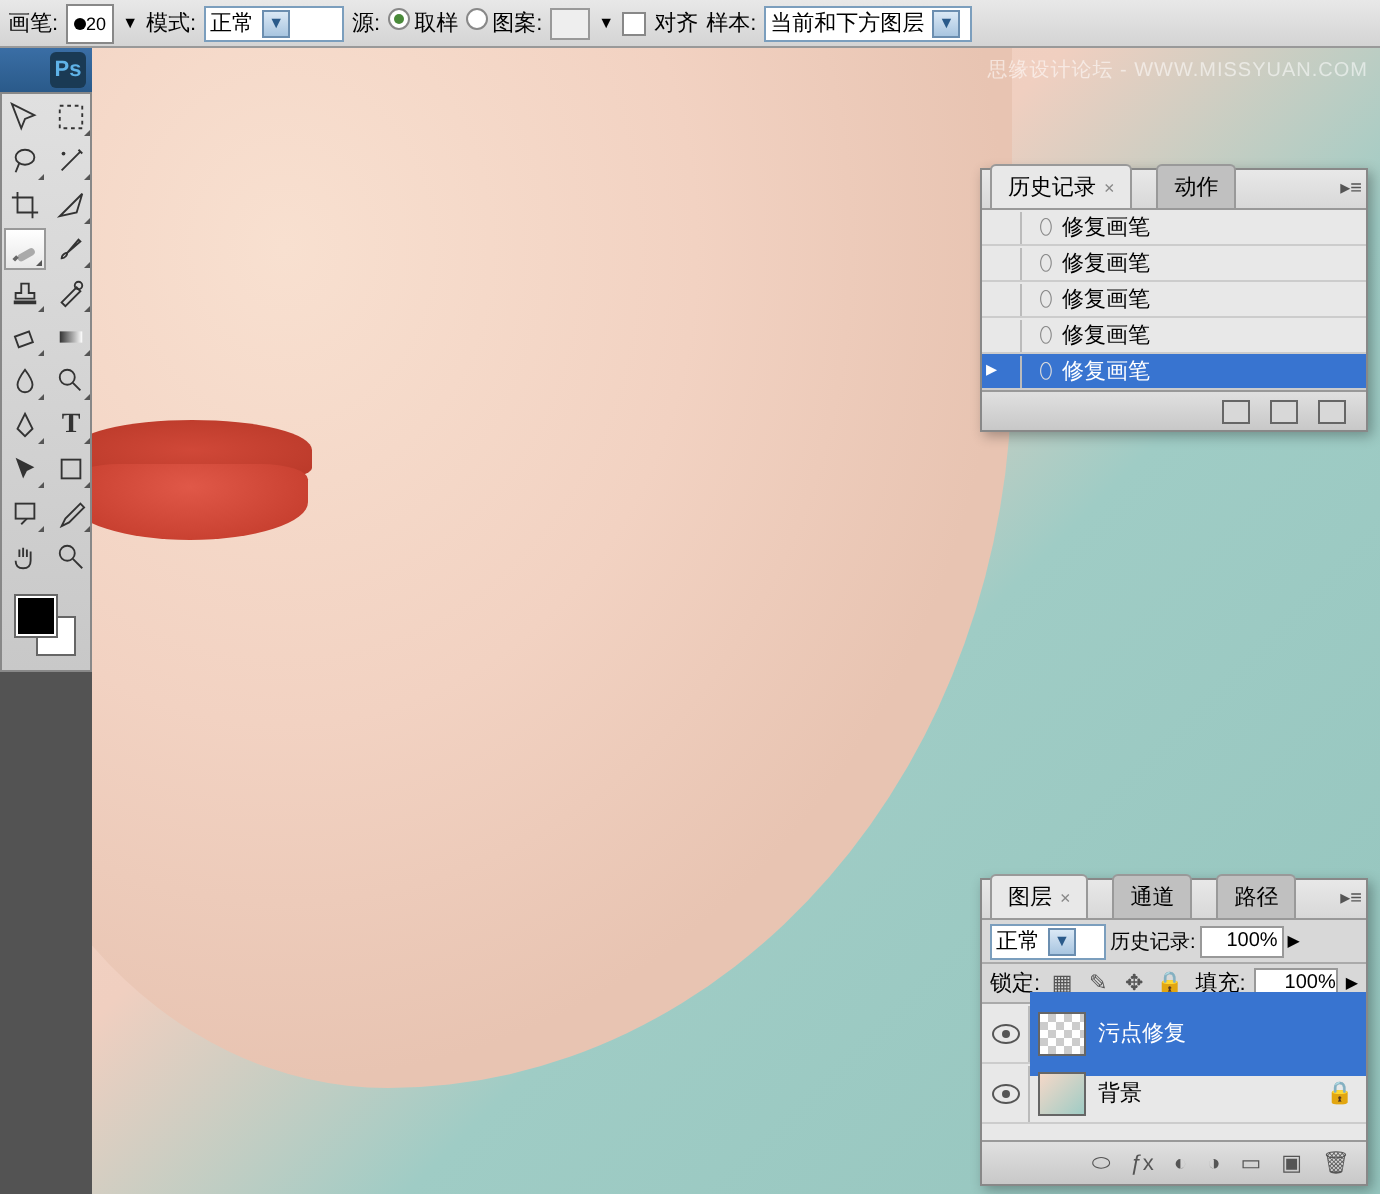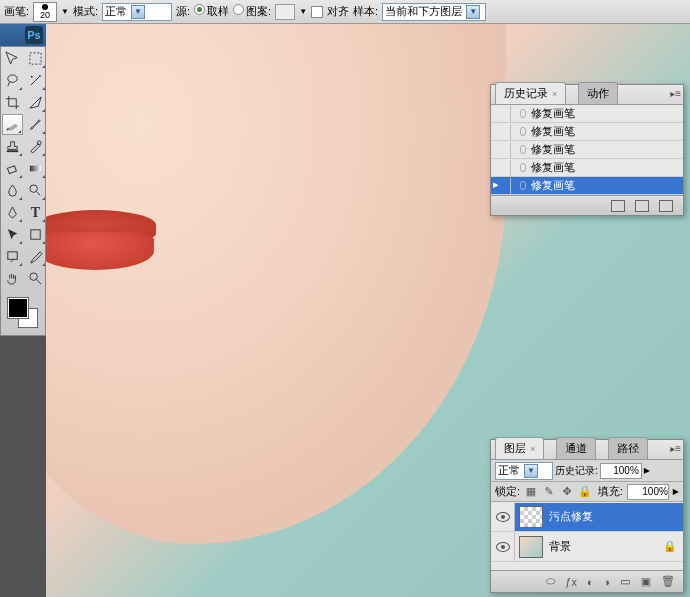--- a/index.html
+++ b/index.html
@@ -1,19 +1,19 @@
 <!DOCTYPE html>
 <html><head>
 <meta charset="utf-8">
 <style>
 *{box-sizing:border-box;margin:0;padding:0;font-family:"Microsoft YaHei",sans-serif;font-size:11px}
 body{width:690px;height:597px;background:#535353;position:relative;overflow:hidden}
 .topbar{height:24px;background:linear-gradient(#e8e8e8,#d4d4d4);border-bottom:1px solid #999;display:flex;align-items:center;padding:0 4px;gap:4px}
 .topbar .lbl{color:#000}
-.brush-preview{width:24px;height:20px;background:#fff;border:1px solid #888;display:flex;flex-direction:column;align-items:center;justify-content:center}
+.brush-preview{width:24px;height:20px;background:#fff;border:1px solid #888;display:flex;flex-direction:row;align-items:center;justify-content:center}
 .brush-dot{width:6px;height:6px;background:#000;border-radius:50%}
 .brush-num{font-size:9px}
 .dropdown{height:18px;background:#fff;border:1px solid #7b9ebd;display:flex;align-items:center;padding:0 2px}
 .dropdown .dd-arrow{width:14px;height:14px;background:linear-gradient(#dae8f5,#a8c5e0);border:1px solid #6b8eb0;margin-left:4px;display:flex;align-items:center;justify-content:center;font-size:8px;color:#2a5a8a}
 .radio-ctl{display:flex;align-items:flex-start;gap:2px}
 .radio-dot{width:11px;height:11px;border:1px solid #888;border-radius:50%;background:#fff;position:relative}
 .radio-dot.on::after{content:"";position:absolute;width:5px;height:5px;background:#4a8a3a;border-radius:50%;top:2px;left:2px}
 .checkbox{width:12px;height:12px;border:1px solid #888;background:#fff}
 .ps-head{position:absolute;top:24px;left:0;width:68px;height:22px;background:linear-gradient(#3a6ea5,#2a5a8a);display:flex;align-items:center;justify-content:center}
 .ps-icon{width:18px;height:18px;background:#1a3a54;border-radius:3px;display:flex;align-items:center;justify-content:center;color:#5fb3e8;font-weight:bold;font-size:11px}
@@ -50,21 +50,21 @@
 .layer-opts .lbl{font-size:10px}
 .layer-opts input{width:42px;height:16px;border:1px solid #999;font-size:10px;text-align:right;padding-right:2px}
 .layer-lock{height:20px;display:flex;align-items:center;padding:0 4px;gap:4px;background:#d8d8d8;border-bottom:1px solid #aaa;font-size:10px}
 .lock-ic{width:14px;height:14px;color:#555;display:flex;align-items:center;justify-content:center}
 .layer-list{background:#e8e8e8;min-height:68px}
 .layer-row{height:30px;display:flex;align-items:center;border-bottom:1px solid #ccc}
 .layer-row.sel .layer-main{background:#3874d0;color:#fff}
 .layer-vis{width:24px;height:28px;display:flex;align-items:center;justify-content:center;border-right:1px solid #bbb}
 .eye{width:14px;height:10px;border:1px solid #555;border-radius:60%;position:relative}
 .eye::after{content:"";position:absolute;width:4px;height:4px;background:#555;border-radius:50%;top:2px;left:4px}
-.layer-main{flex:1;height:28px;display:flex;align-items:center;padding-left:4px;gap:6px}
+.layer-main{flex:1;height:42px;display:flex;align-items:center;padding-left:4px;gap:6px}
 .layer-thumb{width:24px;height:22px;border:1px solid #666;background:repeating-conic-gradient(#ccc 0 25%,#fff 0 50%) 0 0/8px 8px}
 .layer-thumb.bg{background:linear-gradient(135deg,#f5d8c8,#9fccc5)}
 .layer-lock-ic{margin-left:auto;margin-right:6px;color:#555}
 .layers-footer{height:22px;background:linear-gradient(#e0e0e0,#c8c8c8);display:flex;justify-content:flex-end;align-items:center;gap:10px;padding-right:8px;border-top:1px solid #999}
 .layers-footer span{color:#555;cursor:pointer}
 .watermark{position:absolute;top:4px;right:6px;color:rgba(255,255,255,.55);font-size:10px;letter-spacing:.5px}
 .panel-menu{position:absolute;right:2px;top:3px;font-size:10px;color:#555;cursor:pointer}
 </style>
 </head>
 <body>
@@ -251,20 +251,21 @@
       <div class="sw-fg"></div>
     </div>
 </div>
 
 <div class="canvas">
   <div class="skin"></div>
   <div class="lips">
       <div class="lip-t"></div>
       <div class="lip-b"></div>
     </div>
+  <div class="watermark">思缘设计论坛 - WWW.MISSYUAN.COM</div>
 </div>
 
 <div class="panel history">
   <div class="panel-tabs">
     <div class="tab active"><span>历史记录</span><span class="x">×</span></div>
     <div class="tab"><span>动作</span></div>
     <div class="panel-menu">▸≡</div>
   </div>
   <div class="history-list" id="hist-list">
       <div class="hist-row">

